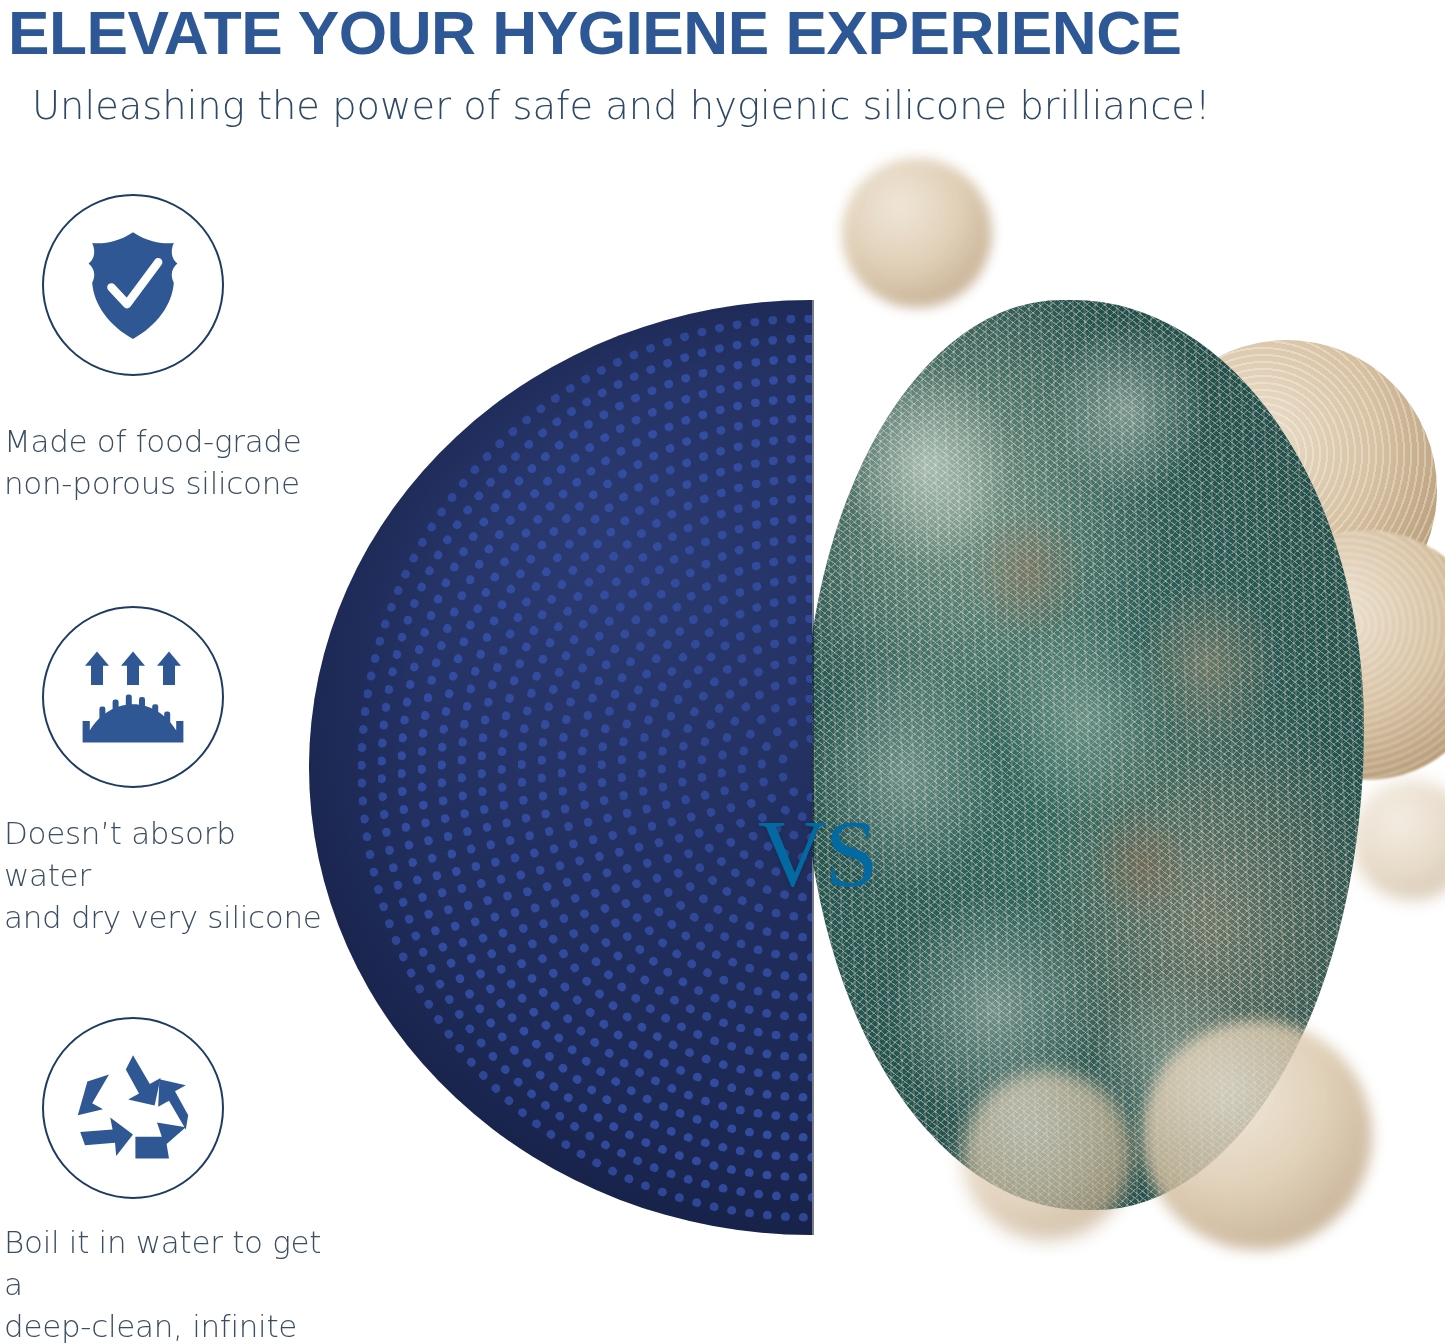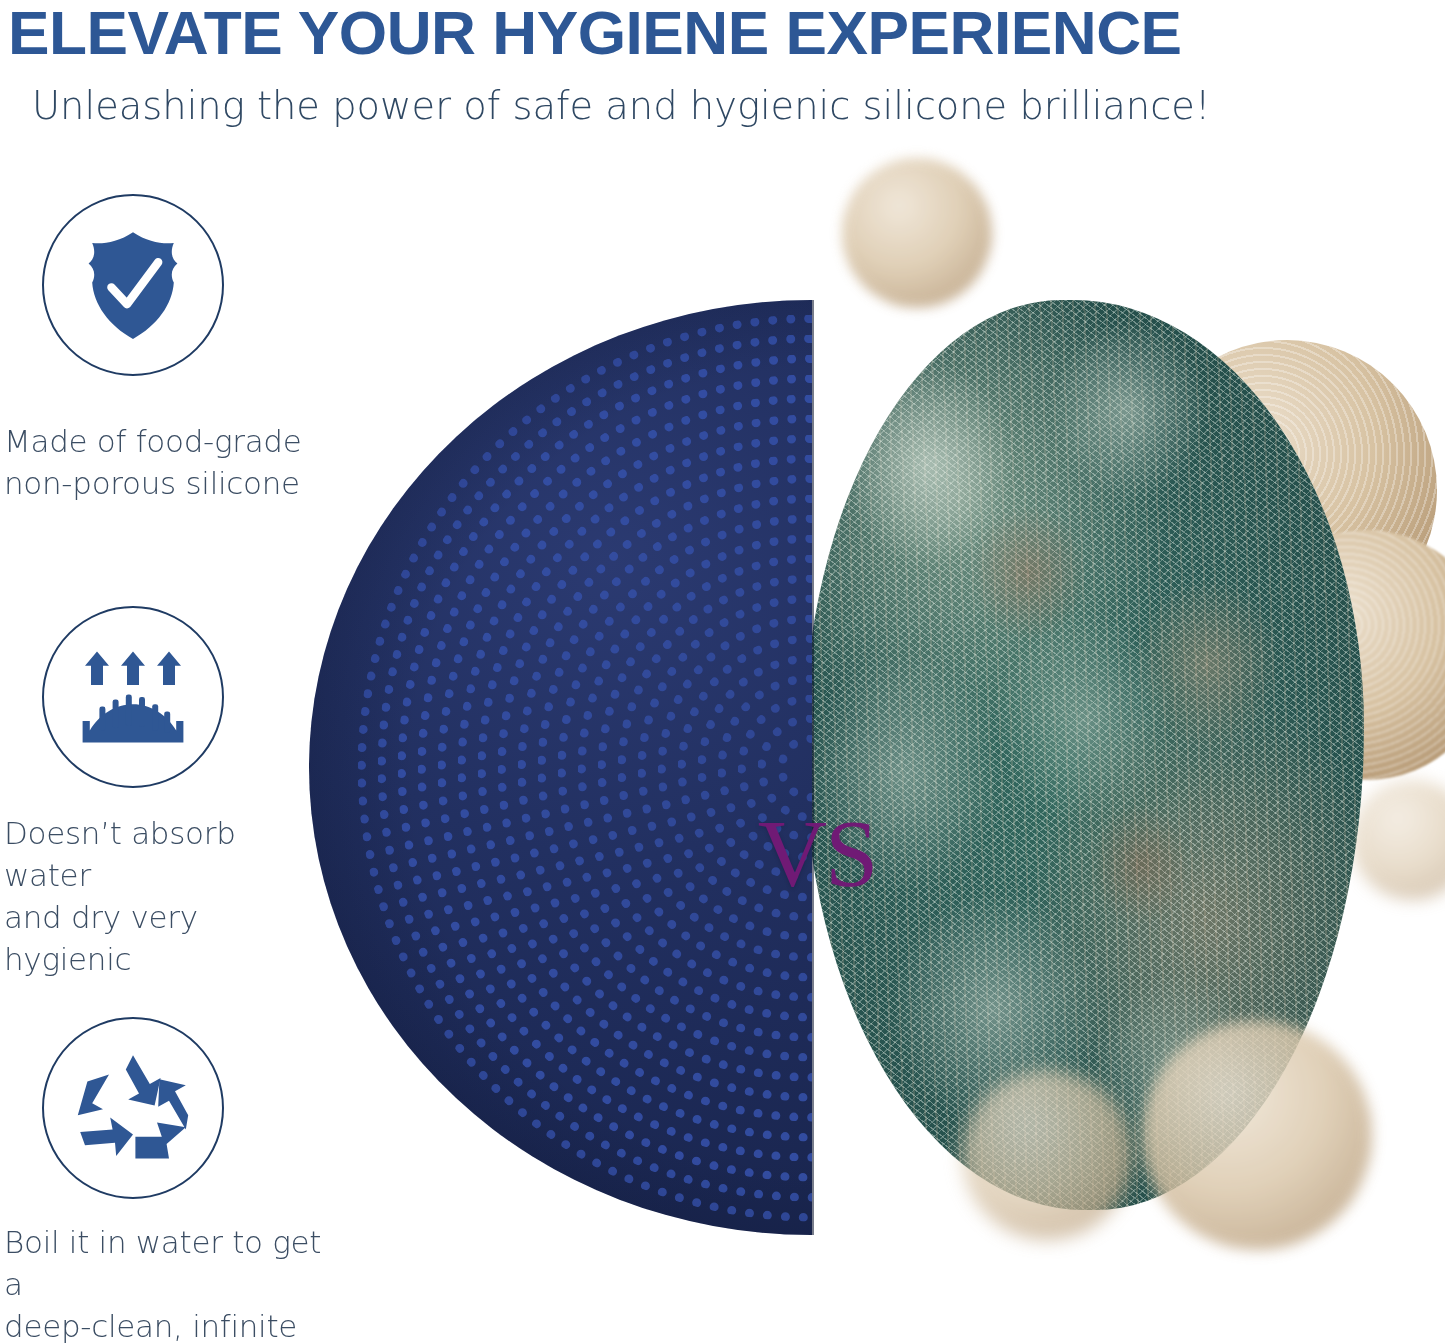--- a/index.html
+++ b/index.html
@@ -250,21 +250,21 @@
 
   .vs-label {
     position: absolute;
     left: 432px;
     top: 666px;
     width: 170px;
     font-family: "Liberation Serif", "DejaVu Serif", serif;
     font-weight: 400;
     font-size: 96px;
     line-height: 96px;
-    color: #701a75;
+    color: #0369a1;
     text-align: center;
     letter-spacing: -2px;
     text-shadow: 0 1px 4px rgba(0,0,0,0.18);
   }
 </style>
 </head>
 <body>
 
 <div class="page">
 
@@ -300,21 +300,21 @@
           <rect x="22" y="58" width="5" height="20" rx="2"></rect>
           <rect x="33" y="52" width="5" height="24" rx="2"></rect>
           <rect x="44" y="48" width="5" height="26" rx="2"></rect>
           <rect x="55" y="50" width="5" height="25" rx="2"></rect>
           <rect x="66" y="56" width="5" height="22" rx="2"></rect>
           <rect x="76" y="62" width="5" height="18" rx="2"></rect>
         </g>
       </svg>
     </div>
     <div class="feature-text">Doesn’t absorb water
-and dry very hygienic</div>
+and dry very silicone</div>
   </div>
 
   <div class="feature" id="feature-2">
     <div class="feature-icon-wrap">
       <div class="icon-circle"></div>
       <svg class="icon-glyph" viewBox="0 0 100 100">
         <g fill="#2f5794">
           <path d="M50 6 L64 30 L73 25 L68 48 L46 43 L55 38 L44 18 Z"></path>
           <path d="M6 70 L33 68 L31 58 L50 72 L36 90 L35 79 L10 81 Z"></path>
           <path d="M94 68 L80 44 L71 49 L72 26 L94 31 L85 36 L96 56 Z"></path>

